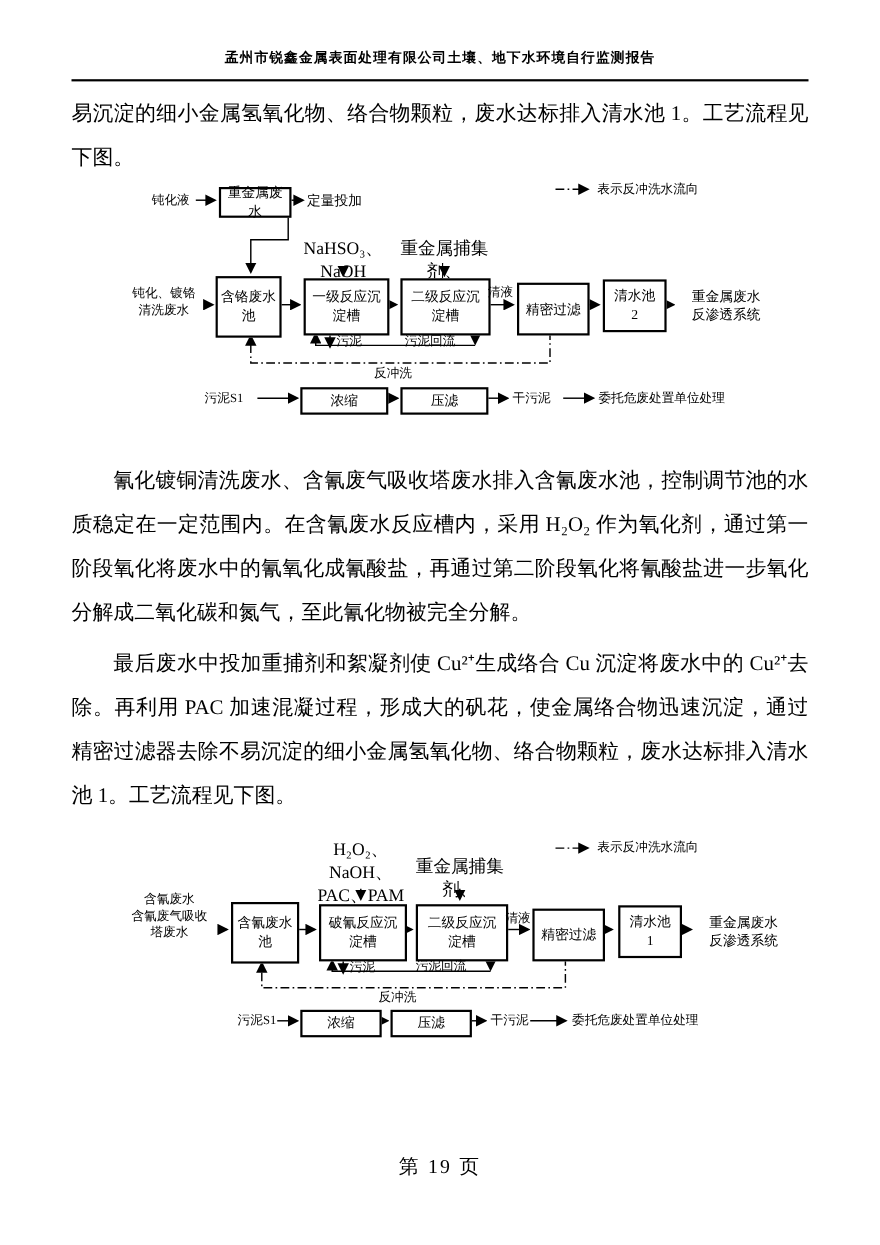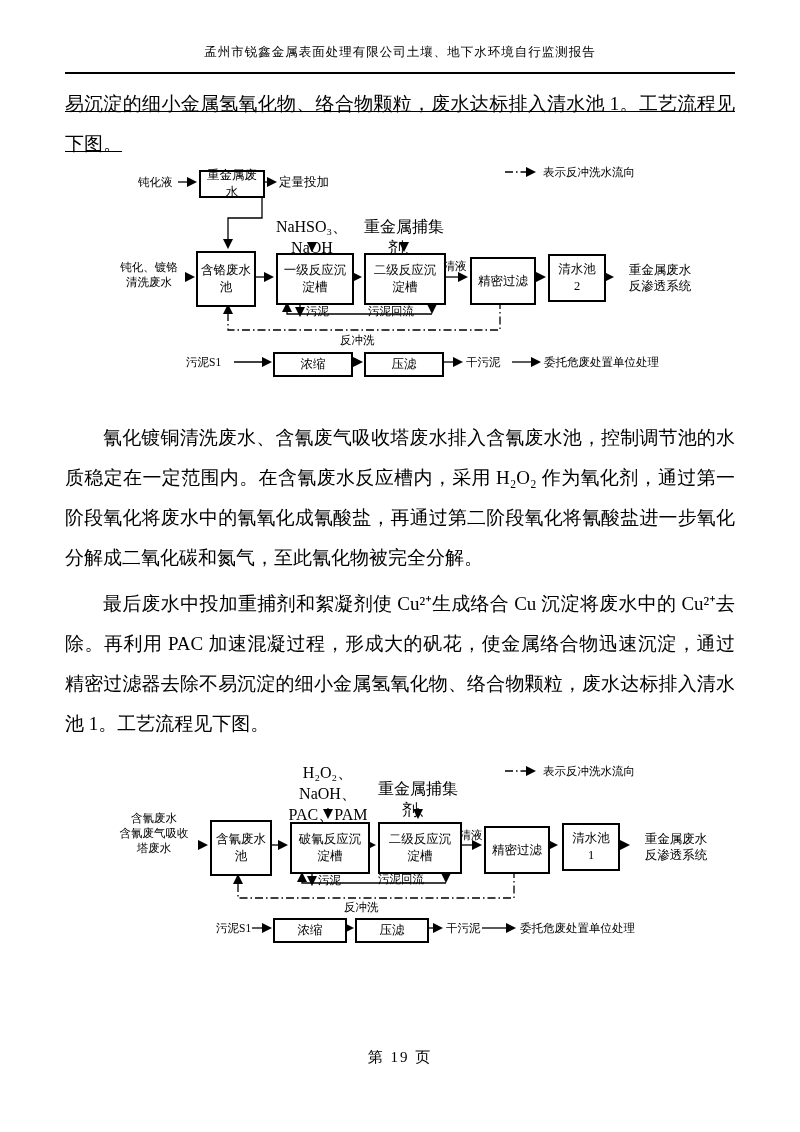--- a/index.html
+++ b/index.html
@@ -1,43 +1,43 @@
 <!DOCTYPE html>
 <html><head>
 <meta charset="utf-8">
 <style>
   html,body{margin:0;padding:0;background:#ffffff;}
   .page{position:relative;width:800px;height:1132px;background:#fff;color:#000;
         font-family:"Liberation Serif", serif;overflow:hidden;}
   .abs{position:absolute;}
   
-  .hdr{left:0;top:44px;width:800px;text-align:center;font-size:12.5px;font-weight:normal;letter-spacing:1px;}
+  .hdr{left:0;top:44px;width:800px;text-align:center;font-size:12.5px;font-weight:bold;letter-spacing:1px;}
   .hdr-rule{left:65px;top:72px;width:670px;border-top:2.5px solid #000;height:0;}
   
   .body-par{left:65px;width:670px;font-size:19px;line-height:40px;text-align:justify;}
   .indent{text-indent:2em;}
   .sec-head{left:80px;top:385px;font-size:19px;font-weight:bold;}
   
   .dbox{position:absolute;border:2px solid #000;display:flex;align-items:center;justify-content:center;
         text-align:center;white-space:pre-line;font-size:12.5px;line-height:1.35;background:#fff;}
   .lbl{position:absolute;font-size:11.5px;white-space:pre-line;text-align:center;line-height:1.3;}
   .lbl-sm{font-size:16px;}
   .lbl-left{text-align:left;}
   svg.wires{position:absolute;left:0;pointer-events:none;}
-  .ftr{left:0;top:1048px;width:800px;text-align:center;font-size:15px;letter-spacing:2px;}
+  .ftr{left:0;top:1048px;width:800px;text-align:center;font-size:18px;letter-spacing:2px;}
 </style>
 </head>
 <body>
 
 <div class="page">
 
   <div class="abs hdr">孟州市锐鑫金属表面处理有限公司土壤、地下水环境自行监测报告</div>
   <div class="abs hdr-rule"></div>
 
-  <div class="abs body-par" style="top:84px;text-decoration:underline;">易沉淀的细小金属氢氧化物、络合物颗粒，废水达标排入清水池 1。工艺流程见下图。</div>
+  <div class="abs body-par" style="top:84px;">易沉淀的细小金属氢氧化物、络合物颗粒，废水达标排入清水池 1。工艺流程见下图。</div>
 
   <svg class="wires" style="top:160px;" width="800" height="220" viewBox="0 0 800 220">
     <defs>
       <marker id="ah1" viewBox="0 0 10 10" refX="8" refY="5" markerWidth="8" markerHeight="8" orient="auto">
         <path d="M0,0 L10,5 L0,10 z" fill="#000"></path>
       </marker>
     </defs>
     <g stroke="#000" stroke-width="1.3" fill="none">
 
       <path d="M505,12 H534" stroke-dasharray="8 3 1.5 3" marker-end="url(#ah1)"></path>

